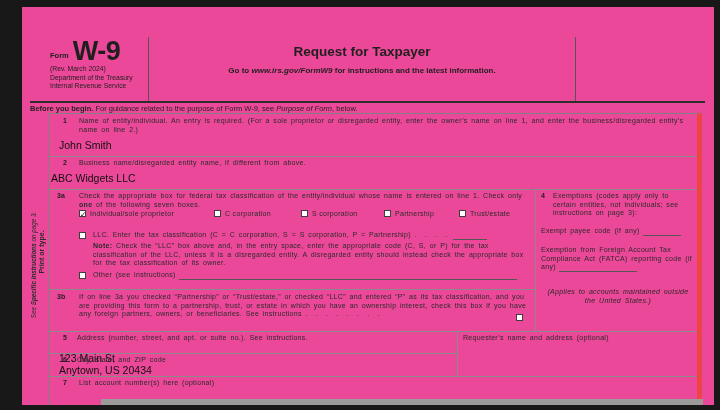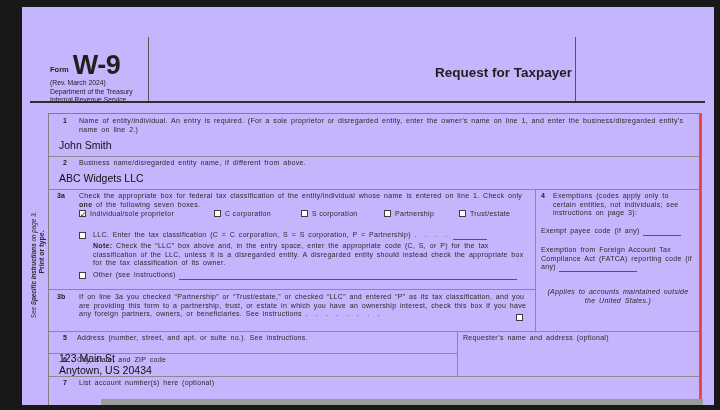--- a/index.html
+++ b/index.html
@@ -1,45 +1,45 @@
 <!DOCTYPE html>
 <html><head>
 <meta charset="utf-8">
 <style>
   * { margin:0; padding:0; box-sizing:border-box; }
   html,body { width:720px; height:410px; }
   body { background:#181818; font-family:"Liberation Sans","DejaVu Sans",sans-serif; color:#1f1f1f; position:relative; overflow:hidden; }
-  .page { position:absolute; left:22px; top:7px; right:6px; bottom:5px; background:#c4b5fd; overflow:hidden; }
+  .page { position:absolute; left:22px; top:7px; right:6px; bottom:5px; background:#ec4899; overflow:hidden; }
 
   
   .hdr-left { position:absolute; left:28px; top:32px; width:96px; }
   .hdr-form-row { display:flex; align-items:flex-end; gap:4px; margin-bottom:2px; }
   .form-word { font-size:7.5px; font-weight:bold; padding-bottom:3px; }
-  .w9 { font-size:27px; font-weight:bold; letter-spacing:-0.5px; line-height:24px;margin-top:14px; }
+  .w9 { font-size:27px; font-weight:bold; letter-spacing:-0.5px; line-height:24px; }
   .hdr-small { font-size:6.8px; line-height:8.5px; }
   .vdiv { position:absolute; top:30px; width:1px; height:64px; background:#555; }
   .vdiv.v1 { left:126px; } .vdiv.v2 { left:553px; }
-  .hdr-center { position:absolute; left:130px; top:37px; width:420px; text-align:right;margin-top:21px; }
+  .hdr-center { position:absolute; left:130px; top:37px; width:420px; text-align:center; }
   .title { font-size:13.5px; font-weight:bold; line-height:16px; }
   .goto { font-size:8px; font-weight:bold; margin-top:6px; }
   .goto .url { font-style:italic; }
   .hdr-right { position:absolute; left:562px; top:46px; width:112px; font-size:8.5px; font-weight:bold; line-height:11px; }
   .hdr-rule { position:absolute; left:8px; right:9px; top:94px; height:2px; background:#2e2e2e; }
   .before { position:absolute; left:8px; top:97px; font-size:7.5px; }
   .before b { font-weight:bold; } .before i { font-style:italic; }
 
   
   .rot { position:absolute; white-space:nowrap; transform:translate(-50%,-50%) rotate(-90deg); color:#2a2a2a; }
   .rot.print { left:19px; top:245px; font-size:7px; font-weight:bold; }
   .rot.see { left:11px; top:258px; font-size:6.3px; font-style:italic; }
   .rot.see b { font-weight:bold; }
 
   
   .tbl { position:absolute; left:26px; top:106px; width:654px; height:292px;
-         border-left:1px solid #808080; border-right:3px solid #ef4444; border-top:1px solid #808080; }
+         border-left:1px solid #808080; border-right:5px solid #ef4444; border-top:1px solid #808080; }
   .hline, .vline { position:absolute; background:#8a8a8a; }
   .hline { height:1px; } .vline { width:1px; }
 
   .num { position:absolute; font-size:7px; font-weight:bold; }
   .inst { position:absolute; font-size:7px; line-height:8.7px; letter-spacing:0.3px; word-spacing:1.4px; color:#2a2a2a; }
   .inst b { font-weight:bold; }
   .val { position:absolute; font-size:10.5px; color:#101010; }
   .fill-line { display:inline-block; border-bottom:1px solid #555; height:7px; vertical-align:bottom; }
 
   .cb { position:absolute; width:7px; height:7px; border:1px solid #3d3d3d; background:#fff; }
@@ -65,24 +65,30 @@
     <div class="hdr-small">(Rev. March 2024)</div>
     <div class="hdr-small">Department of the Treasury</div>
     <div class="hdr-small">Internal Revenue Service</div>
   </div>
 
   <div class="vdiv v1"></div>
   <div class="vdiv v2"></div>
 
   <div class="hdr-center">
     <div class="title">Request for Taxpayer</div>
+    <div class="goto">
+      <span>Go to </span><span class="url">www.irs.gov/FormW9</span><span> for instructions and the latest information.</span>
+    </div>
   </div>
 
   <div class="hdr-rule"></div>
 
+  <div class="before">
+    <b>Before you begin.</b><span> For guidance related to the purpose of Form W-9, see </span><i>Purpose of Form</i><span>, below.</span>
+  </div>
 
   <div class="rot see">
     <span>See </span><b>Specific Instructions</b><span> on page 3.</span>
   </div>
   <div class="rot print">Print or type.</div>
 
   <div class="tbl">
 
     <div class="hline" style="top:42px; left:0; right:0;"></div>
     <div class="hline" style="top:75px; left:0; right:0;"></div>
@@ -92,21 +98,21 @@
     <div class="hline" style="top:262px; left:0; right:0;"></div>
     <div class="vline" style="left:486px; top:75px; height:142px;"></div>
     <div class="vline" style="left:408px; top:217px; height:45px;"></div>
 
     <div class="num" style="left:14px; top:3px;">1</div>
     <div class="inst" style="left:30px; top:3px; right:6px;">Name of entity/individual. An entry is required. (For a sole proprietor or disregarded entity, enter the owner’s name on line 1, and enter the business/disregarded entity’s name on line 2.)</div>
     <div class="val" style="left:10px; top:25px;">John Smith</div>
 
     <div class="num" style="left:14px; top:45px;">2</div>
     <div class="inst" style="left:30px; top:45px; right:6px;">Business name/disregarded entity name, if different from above.</div>
-    <div class="val" style="left:10px; top:58px;">ABC Widgets LLC</div>
+    <div class="val" style="left:2px; top:58px;">ABC Widgets LLC</div>
 
     <div class="num" style="left:8px; top:78px;">3a</div>
     <div class="inst" style="left:30px; top:78px; width:452px;">
       <span>Check the appropriate box for federal tax classification of the entity/individual whose name is entered on line 1. Check only </span><b>one</b><span> of the following seven boxes.</span>
     </div>
 
     <div class="cb-item" style="left:30px; top:96px;">
       <span class="cb checked"></span>
       <span class="cb-label">Individual/sole proprietor</span>
     </div>

